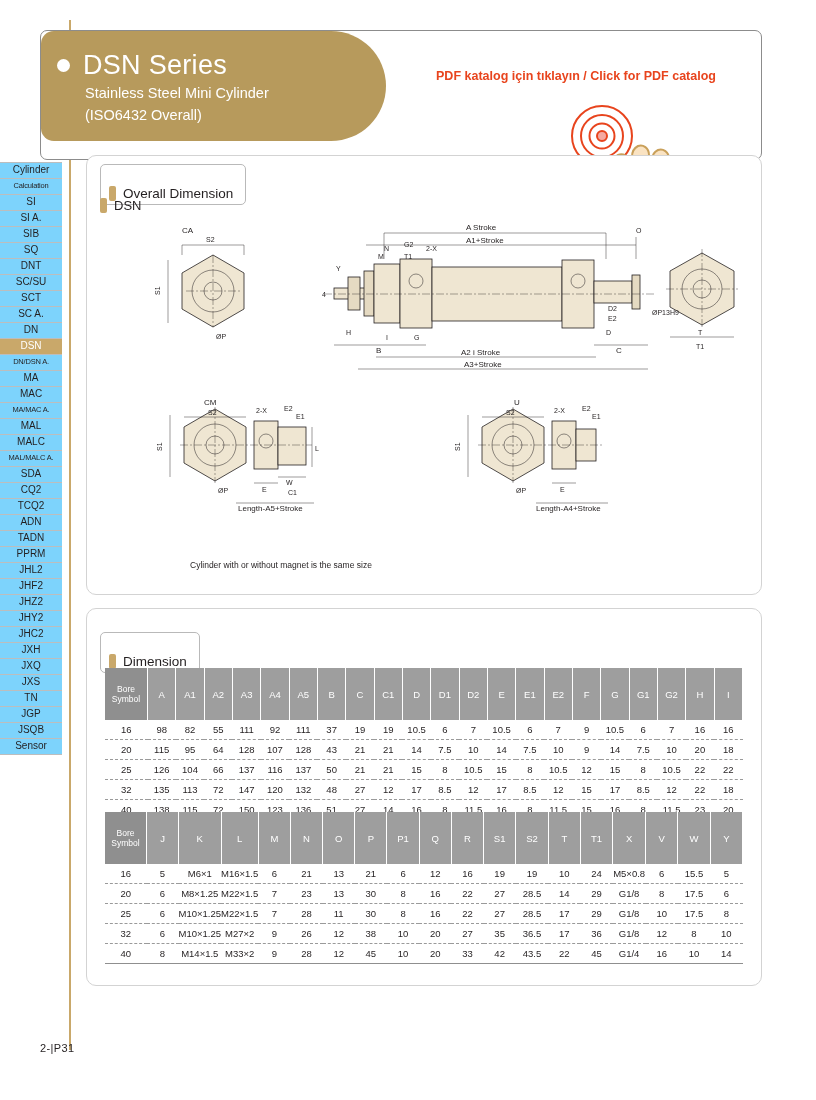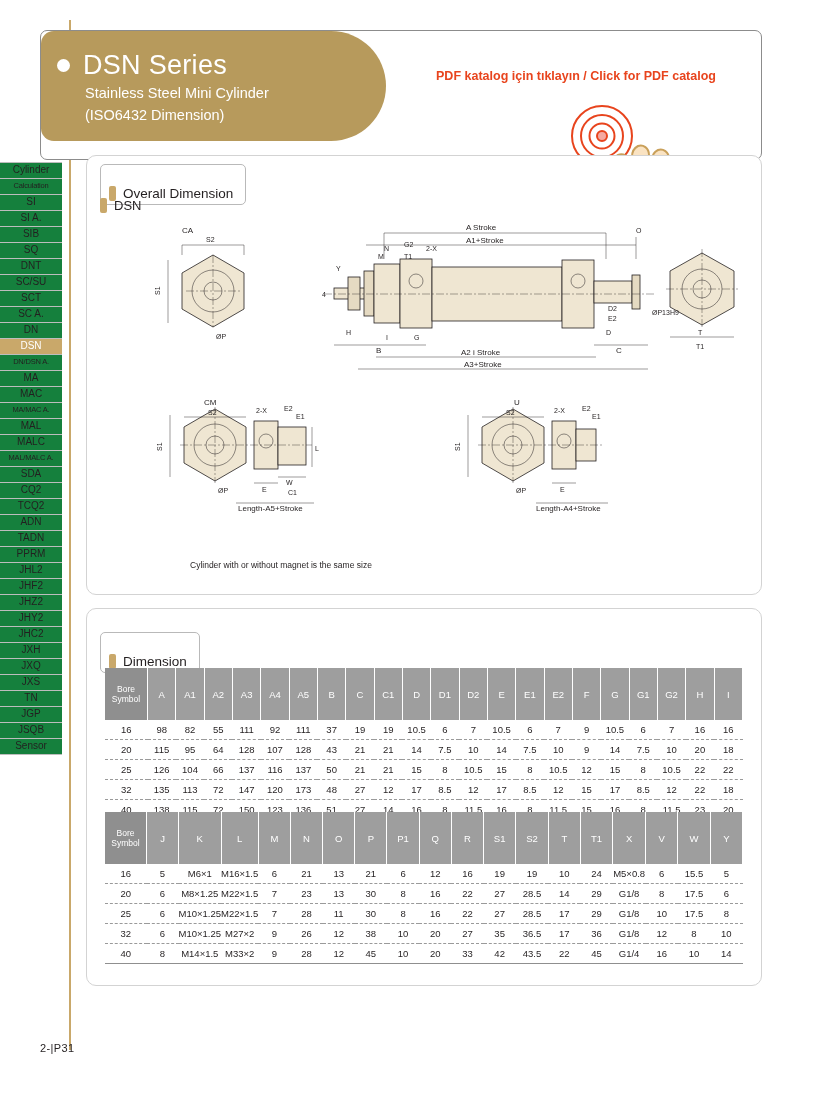--- a/index.html
+++ b/index.html
@@ -25,21 +25,21 @@
     flex-direction: column;
     align-items: stretch;
   }
   .nav-item {
     font-size: 10px;
     color: #231f20;
     text-align: center;
     padding: 1px 0 2px 0;
     border-bottom: 1px solid #bdbdbd;
     line-height: 12px;
-    background: #15803d;
+    background: #7dd3fc;
     white-space: nowrap;
     overflow: hidden;
   }
   .nav-item.small { font-size: 7.5px; letter-spacing: -0.2px; }
   .nav-item.active {
     background: #c9a86a;
     color: #ffffff;
   }
   .nav-item:first-child { border-top: 1px solid #bdbdbd; }
 
@@ -255,21 +255,21 @@
       <div class="nav-item">JGP</div>
       <div class="nav-item">JSQB</div>
       <div class="nav-item">Sensor</div>
     </div>
 
   <div class="header">
     <div class="header-tab">
       <div class="header-dot"></div>
       <div class="h-title">DSN Series</div>
       <div class="h-sub1">Stainless Steel Mini Cylinder</div>
-      <div class="h-sub2">(ISO6432 Dimension)</div>
+      <div class="h-sub2">(ISO6432 Overall)</div>
     </div>
     <div class="pdf-link">PDF katalog için tıklayın / Click for PDF catalog</div>
     <div class="ripple">
       <span class="r1"></span>
         <span class="r2"></span>
         <span class="r3"></span>
         <span class="r4"></span>
     </div>
     <svg class="hand" viewBox="0 0 150 110">
       <path d="M38 40 C30 45 26 58 30 72 C34 88 48 102 66 106 L104 106 C118 104 126 94 127 80 L128 52 C128 45 122 41 117 43 C113 44 111 48 111 52 L111 66 L108 66 L108 40 C108 33 102 29 97 31 C93 33 91 36 91 41 L91 64 L88 64 L88 36 C88 29 82 25 77 27 C73 29 71 33 71 38 L71 63 L68 63 L68 44 C68 37 62 34 57 36 C53 38 51 42 51 47 L51 72 L48 66 C45 58 42 50 38 40 Z" fill="#fae3c2" stroke="#c9a05a" stroke-width="2"></path>
@@ -542,21 +542,21 @@
           <td>22</td>
           <td>22</td>
         </tr>
         <tr>
           <td>32</td>
           <td>135</td>
           <td>113</td>
           <td>72</td>
           <td>147</td>
           <td>120</td>
-          <td>173</td>
+          <td>132</td>
           <td>48</td>
           <td>27</td>
           <td>12</td>
           <td>17</td>
           <td>8.5</td>
           <td>12</td>
           <td>17</td>
           <td>8.5</td>
           <td>12</td>
           <td>15</td>

